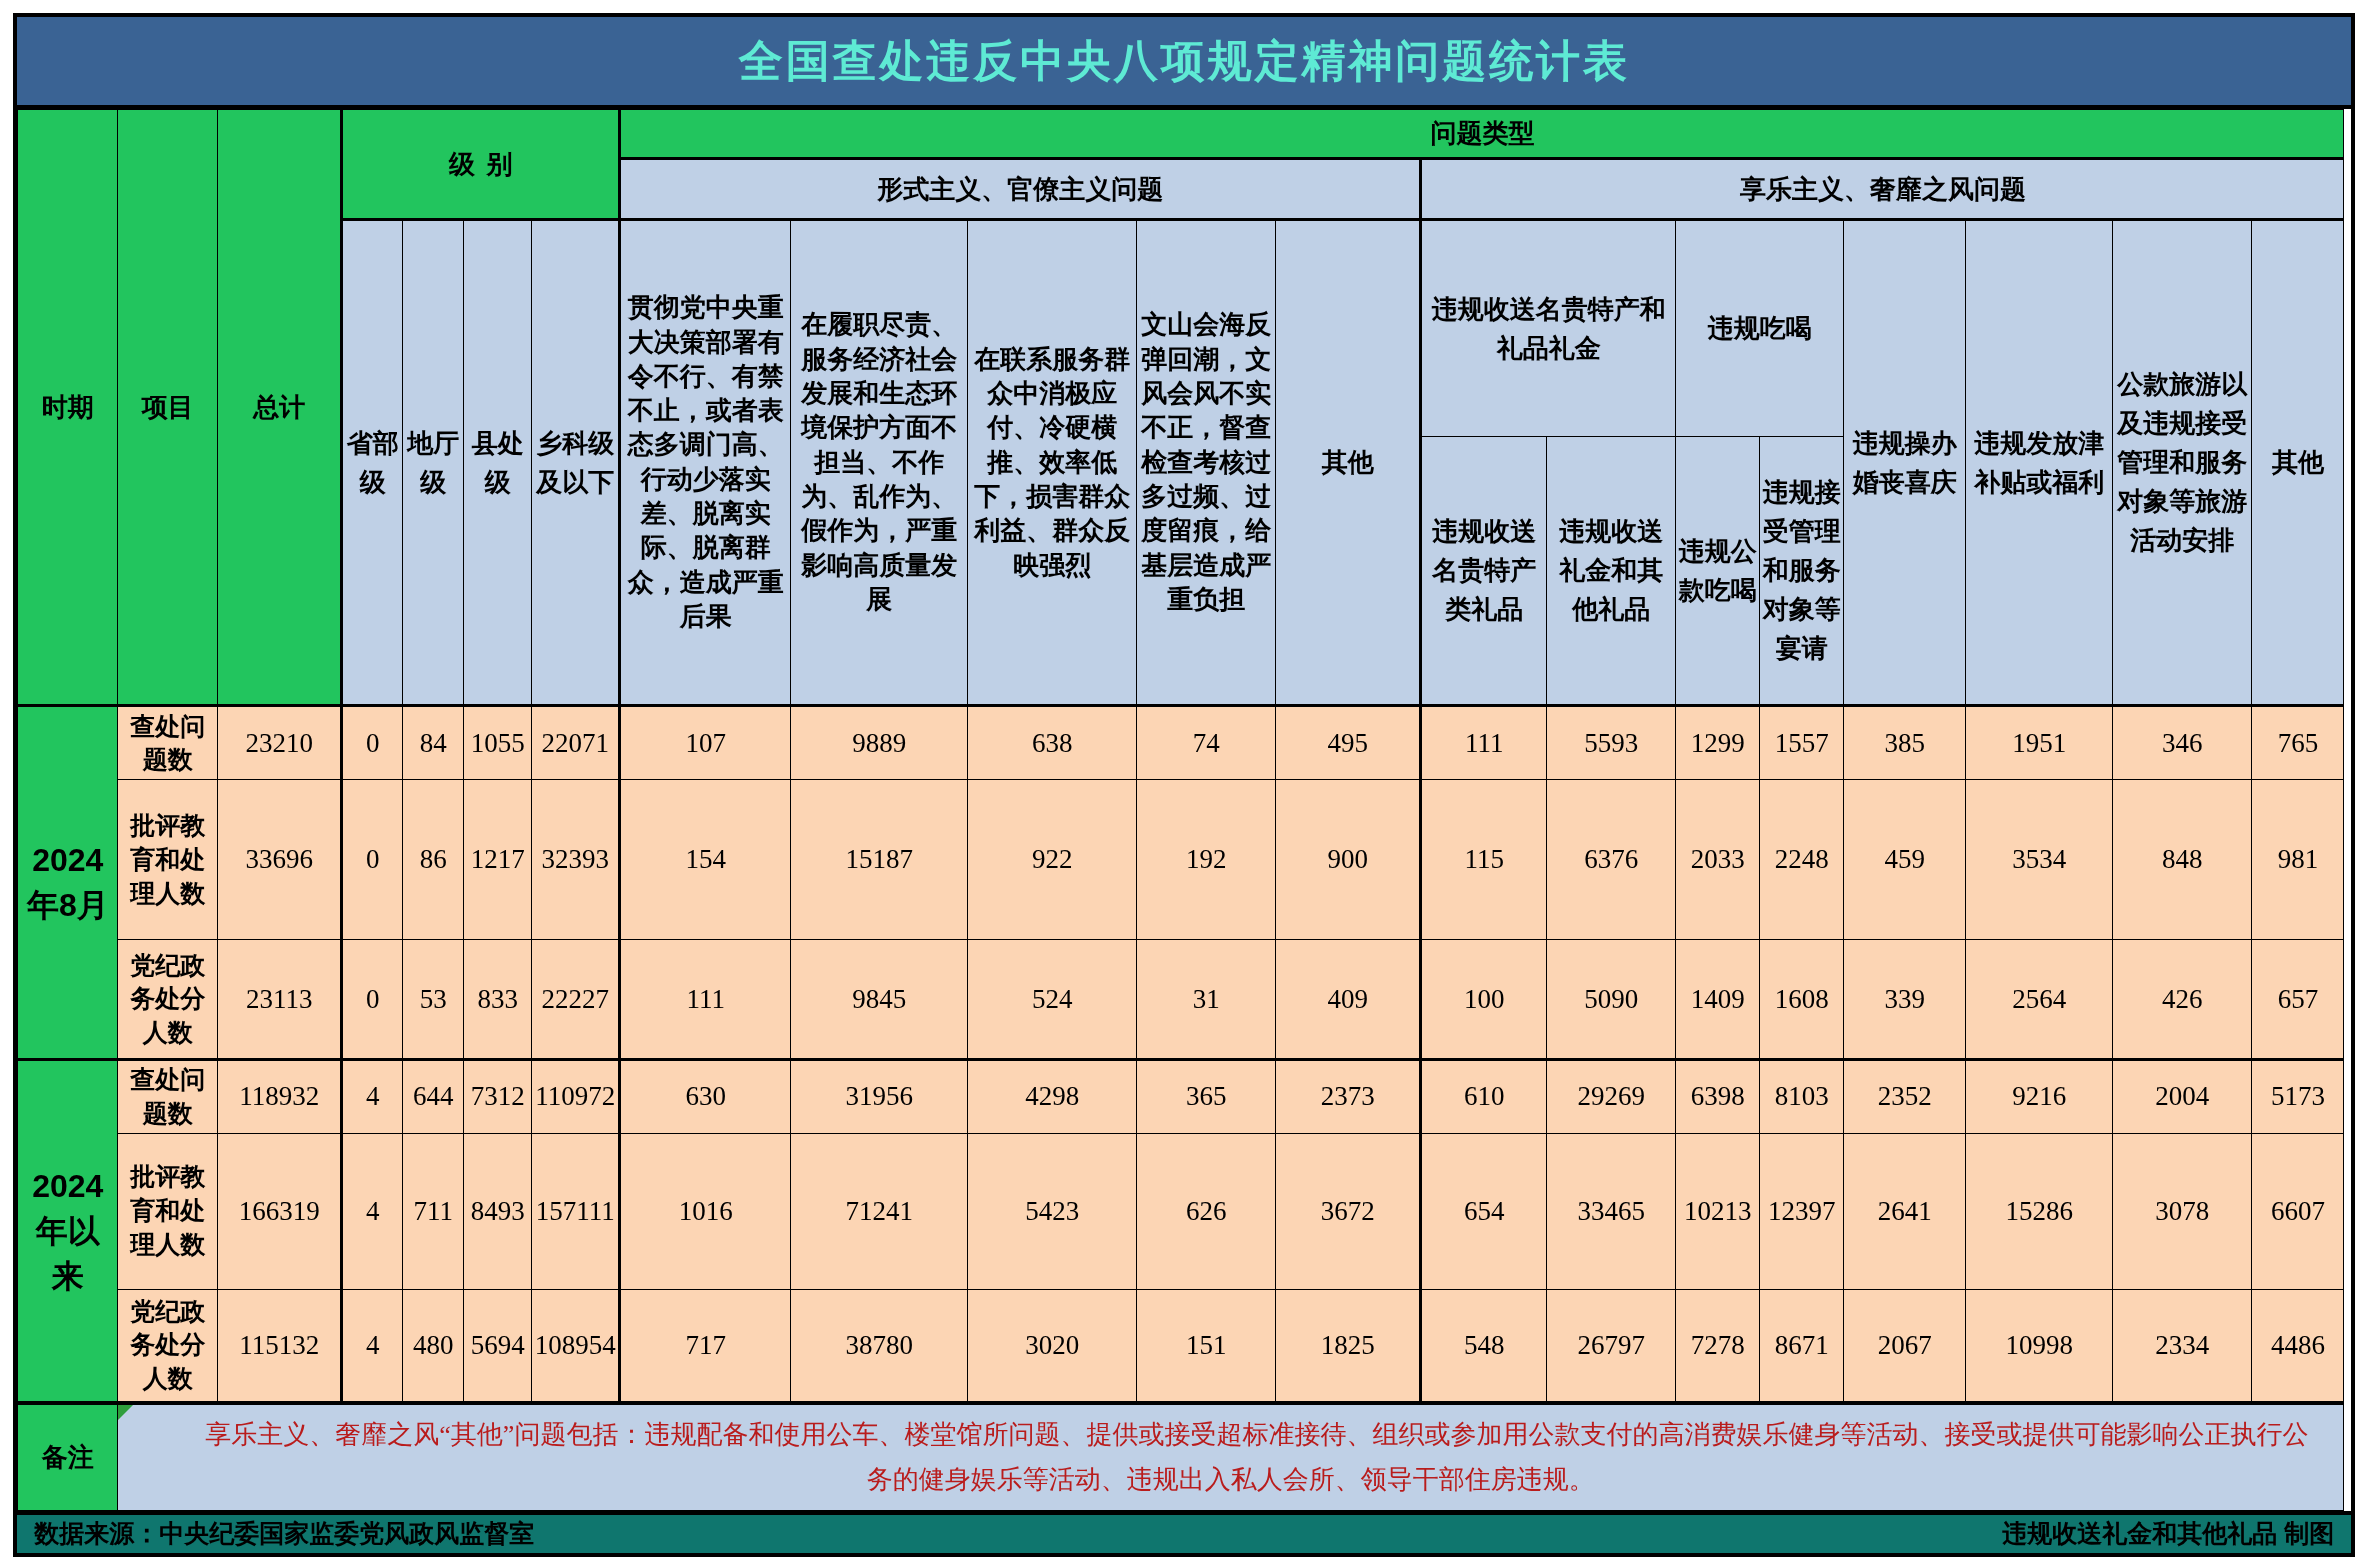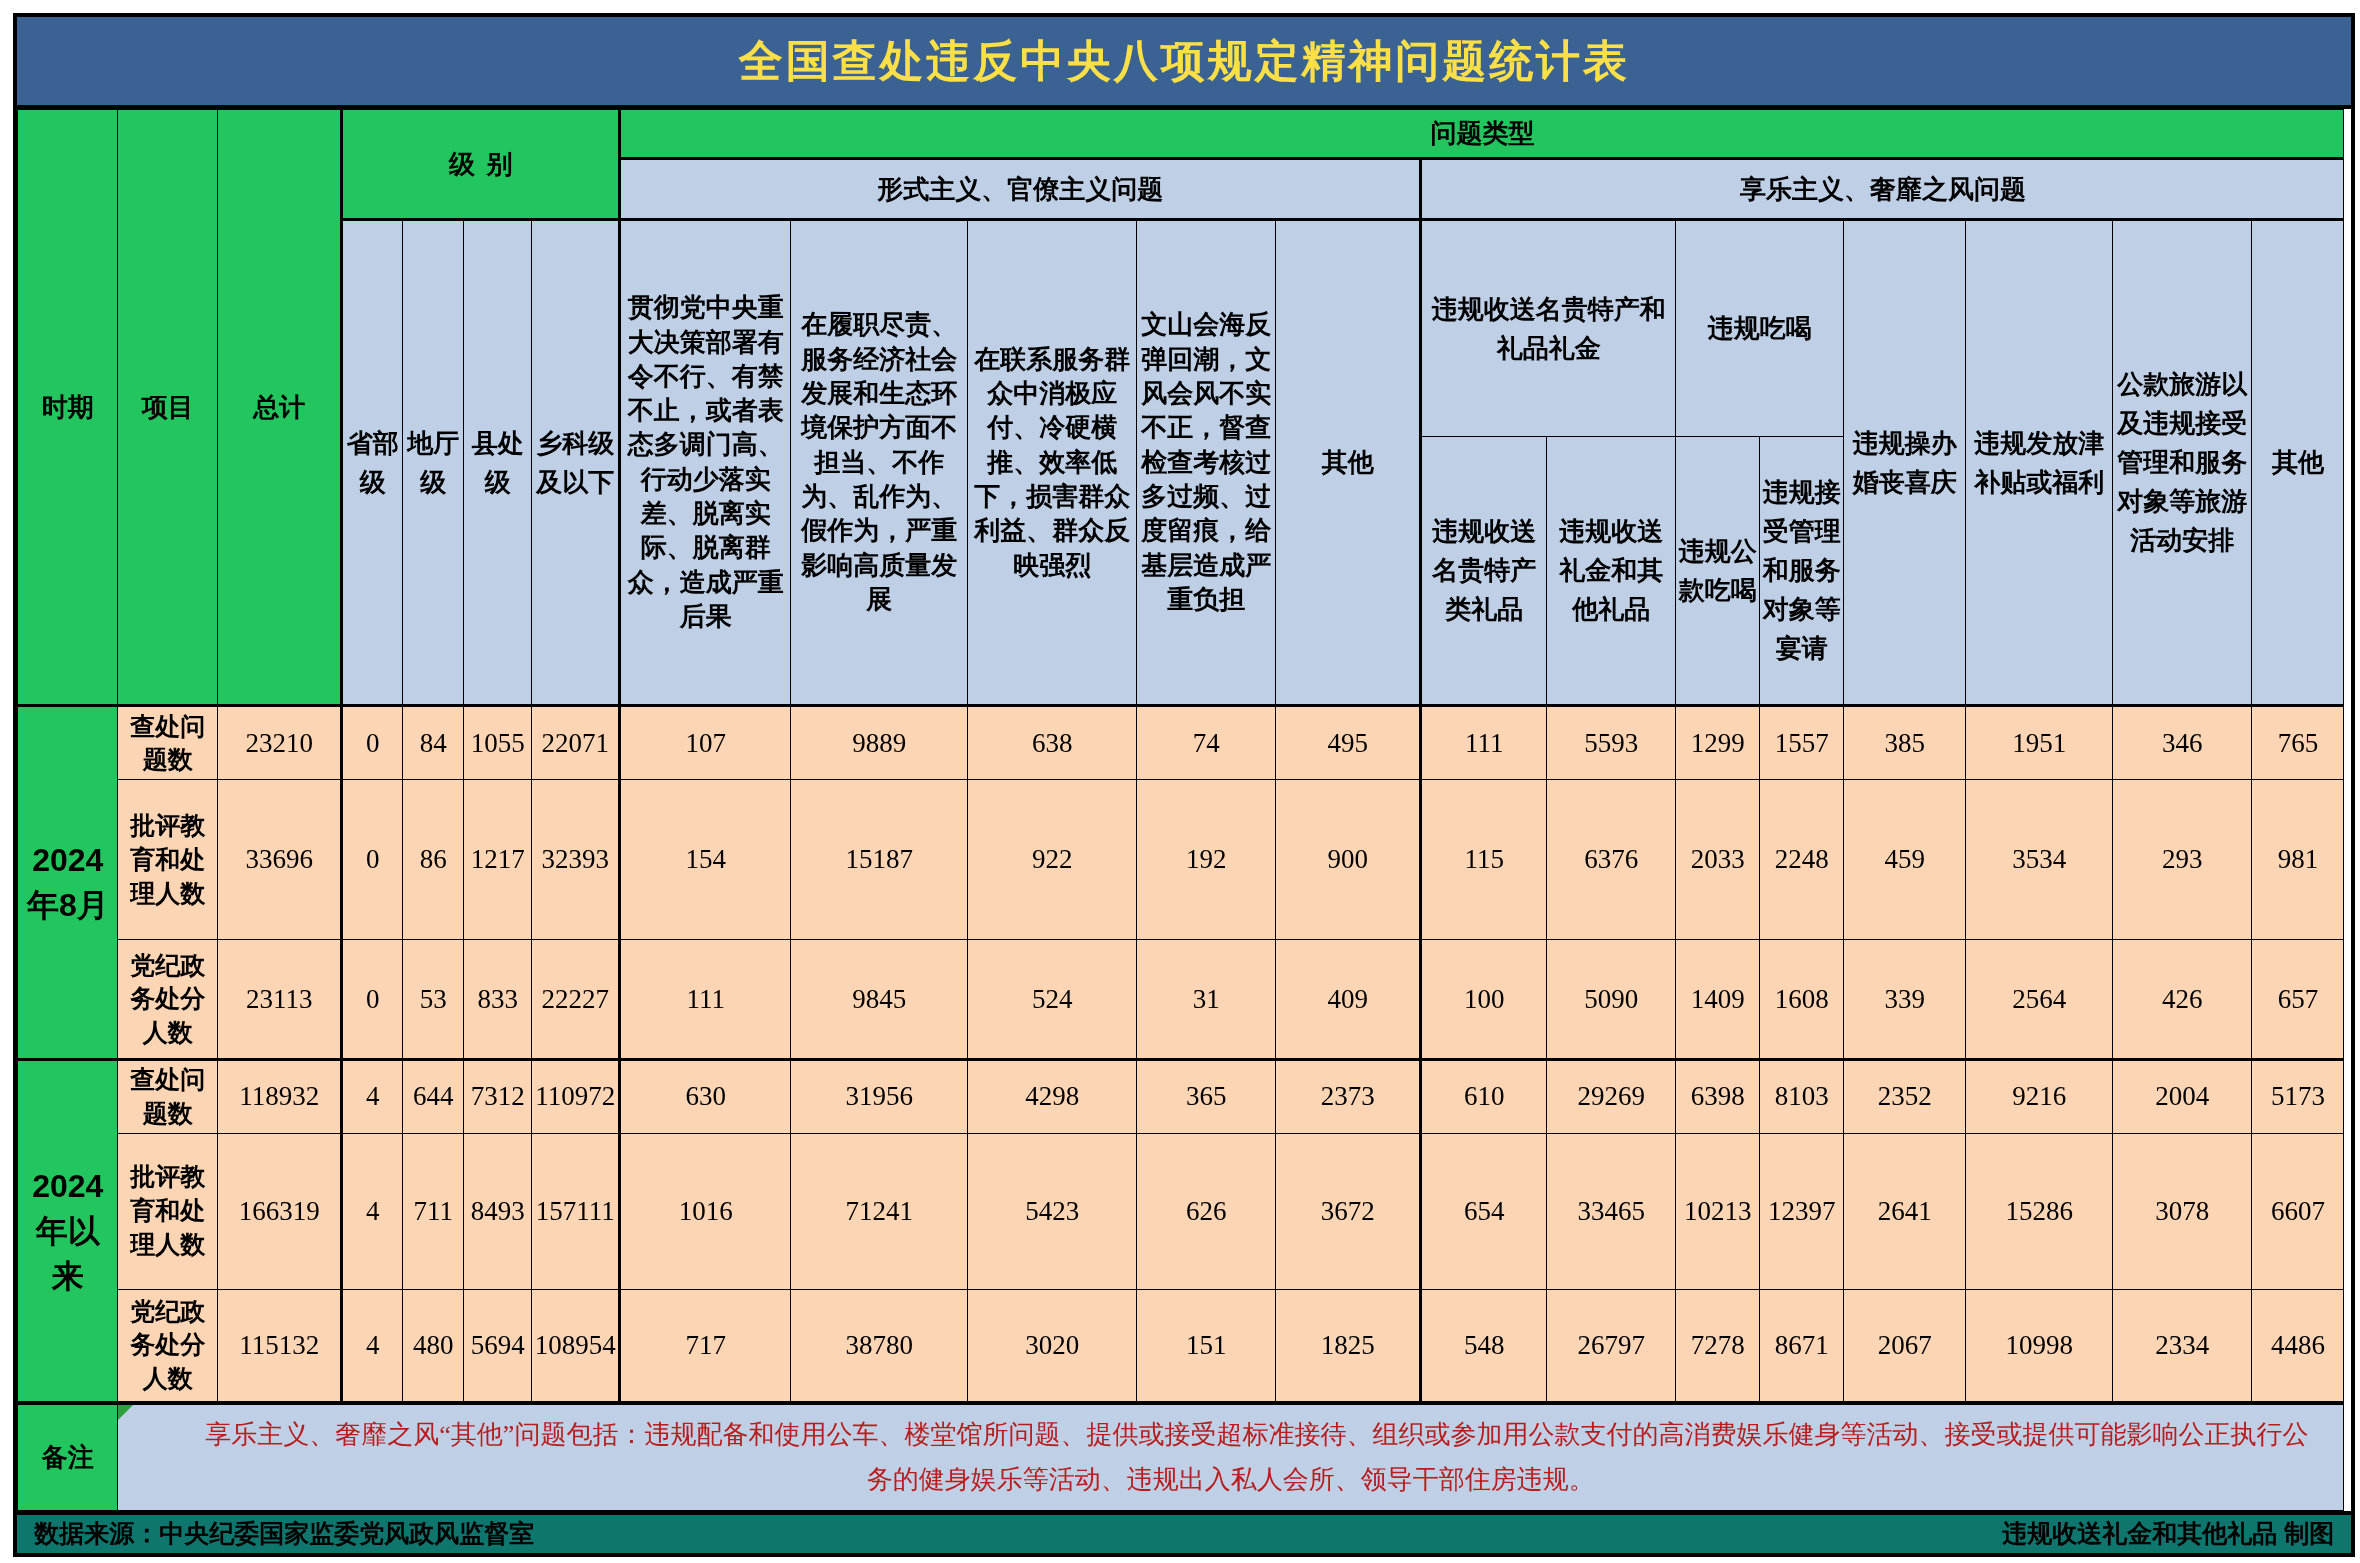--- a/index.html
+++ b/index.html
@@ -1,19 +1,19 @@
 <!DOCTYPE html>
 <html style="font-size:15px"><head>
 <meta charset="utf-8">
 <style>
   html,body{margin:0;padding:0;background:#ffffff;}
   body{width:2361px;height:1564px;font-family:"Liberation Sans",sans-serif;-webkit-font-smoothing:antialiased;}
   .wrap{position:absolute;left:13.3px;top:13.3px;width:2334px;border:4.8px solid #000;background:#fff;}
   .titlebar{height:88px;background:#3A6394;border-bottom:4.8px solid #000;display:flex;align-items:center;justify-content:center;}
-  .titlebar h1{margin:0;color:#fde047;font-family:"Liberation Serif","DejaVu Serif",serif;font-size:44px;font-weight:bold;letter-spacing:2.9px;text-align:right;}
+  .titlebar h1{margin:0;color:#5eead4;font-family:"Liberation Serif","DejaVu Serif",serif;font-size:44px;font-weight:bold;letter-spacing:2.9px;text-align:right;}
   table.t{table-layout:fixed;border-collapse:collapse;width:2325px;}
   .t th,.t td{border:1.9px solid #000;text-align:center;vertical-align:middle;padding:1.9px;overflow:hidden;word-break:break-all;}
   .t th{font-size:26px;font-weight:bold;}
   .hm{background:#22c55e;}
   .hl{background:#BFD0E6;}
   .pc{background:#FCD5B4;}
   .num{font-family:"Liberation Serif","DejaVu Serif",serif;font-size:27px;font-weight:normal;}
   .il{font-size:25px;font-weight:bold;line-height:1.35;}
   .pd{font-size:32px;font-weight:bold;line-height:1.4;}
   .lvl{font-size:25px;font-weight:bold;vertical-align:bottom;padding:0 7.6px 38px 7.6px;line-height:1.5;}
@@ -135,21 +135,21 @@
         <td class="pc num">15187</td>
         <td class="pc num">922</td>
         <td class="pc num">192</td>
         <td class="pc num">900</td>
         <td class="pc num bl4">115</td>
         <td class="pc num">6376</td>
         <td class="pc num">2033</td>
         <td class="pc num">2248</td>
         <td class="pc num">459</td>
         <td class="pc num">3534</td>
-        <td class="pc num">293</td>
+        <td class="pc num">848</td>
         <td class="pc num">981</td>
       </tr>
       <tr class="h126">
         <td class="pc il">党纪政务处分人数</td>
         <td class="pc num">23113</td>
         <td class="pc num bl4">0</td>
         <td class="pc num">53</td>
         <td class="pc num">833</td>
         <td class="pc num">22227</td>
         <td class="pc num bl4">111</td>

